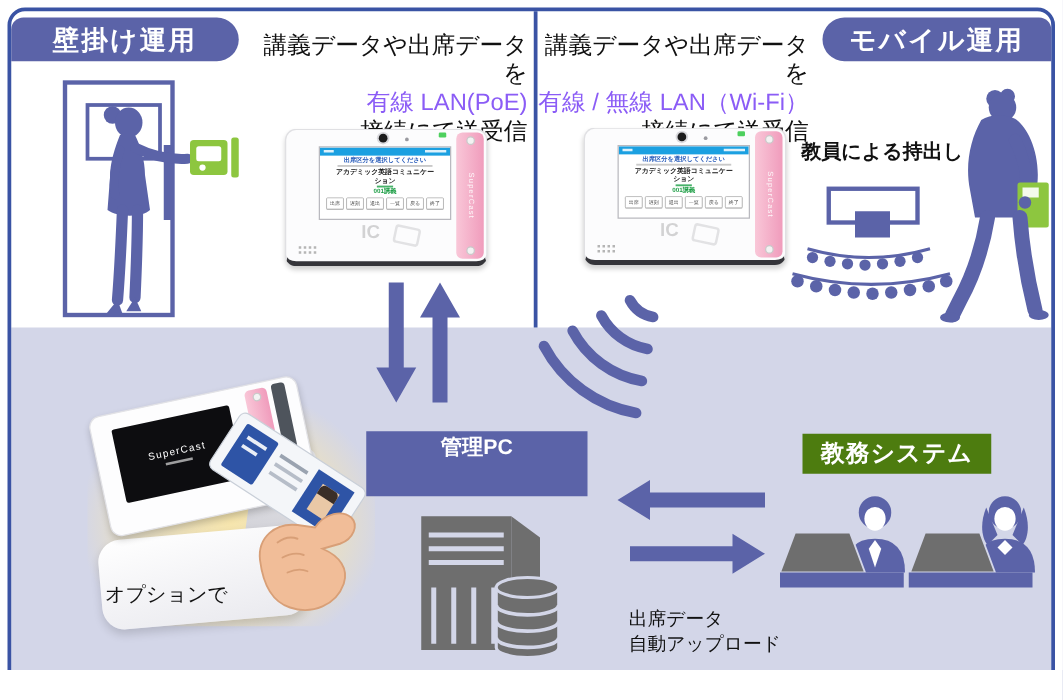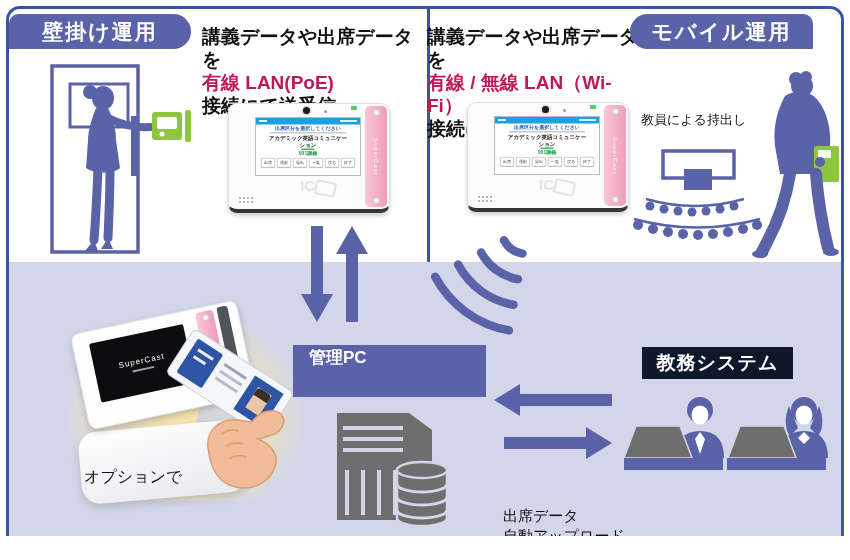--- a/index.html
+++ b/index.html
@@ -6,25 +6,25 @@
   body{font-family:"Liberation Sans","DejaVu Sans",sans-serif;}
   #stage{position:relative;width:850px;height:536px;background:#fff;overflow:hidden;}
 
   
   .lavender{position:absolute;left:9px;top:262px;width:832px;height:289px;background:#d3d6e8;border-radius:0 0 10px 10px;z-index:0;}
   .divider{position:absolute;left:427px;top:9px;width:3px;height:253px;background:#3a53a4;z-index:2;}
   .frame{position:absolute;left:6px;top:6px;width:838px;height:548px;border:3px solid #3a53a4;border-radius:14px;box-sizing:border-box;z-index:7;pointer-events:none;}
 
   .pill{position:absolute;top:14px;height:35px;background:#5b63a8;color:#fff;font-size:21px;font-weight:bold;letter-spacing:2px;display:flex;align-items:center;justify-content:center;z-index:8;}
   .pill-wall{left:9px;width:182px;border-radius:10px 18px 18px 0;}
-  .pill-mobile{left:630px;width:183px;border-radius:18px 10px 0 18px;justify-content:center;}
-
-  
-  .headline{position:absolute;top:25px;width:220px;text-align:left;font-weight:bold;font-size:19px;line-height:23px;color:#111;z-index:3;}
-  .headline .red{color:#be185d;}
+  .pill-mobile{left:658px;width:183px;border-radius:18px 10px 0 18px;justify-content:center;}
+
+  
+  .headline{position:absolute;top:25px;width:220px;text-align:right;font-weight:normal;font-size:19px;line-height:23px;color:#111;z-index:3;}
+  .headline .red{color:#8b5cf6;}
   .hl-wired{left:202px;}
   .hl-wireless{left:427px;}
 
   
   .tablet{position:absolute;width:162px;height:110px;z-index:3;}
   .tab-body{position:absolute;inset:0;background:#fcfcfd;border:1px solid #e0e0e3;border-bottom:4px solid #35353a;border-radius:9px;box-shadow:0 3px 4px rgba(0,0,0,.18);}
   .tab-cam{position:absolute;left:74px;top:3px;width:7px;height:7px;background:#1c1c1c;border-radius:50%;box-shadow:0 0 0 1.5px #d9d9dd;}
   .tab-mic{position:absolute;left:95px;top:6px;width:3px;height:3px;background:#9a9aa0;border-radius:50%;}
   .tab-led{position:absolute;right:32px;top:2px;width:6px;height:4px;background:#4ed05e;border-radius:1px;}
   .tab-screen{position:absolute;left:26px;top:13px;width:104px;height:57px;border:1px solid #b9b9bf;background:#fff;overflow:hidden;}
@@ -32,39 +32,39 @@
   .scr-bar{position:relative;height:13px;background:#1ba0e1;}
   .scr-bar::before{content:"";position:absolute;left:6px;top:4px;width:16px;height:4px;background:#fff;opacity:.85;}
   .scr-bar::after{content:"";position:absolute;right:6px;top:4px;width:34px;height:4px;background:#fff;opacity:.85;}
   .scr-prompt{margin-top:2px;font-size:10px;font-weight:bold;color:#2257b8;text-align:center;line-height:11px;}
   .scr-sub{margin:2px auto 0;width:152px;height:3px;background:#c9c9c9;}
   .scr-course{margin-top:2px;font-size:11px;font-weight:bold;color:#111;line-height:12px;text-align:center;}
   .scr-minigreen{margin:2px auto 0;width:26px;height:3px;background:#47b269;}
   .scr-lect{margin-top:1px;font-size:10px;font-weight:bold;color:#1e9e46;text-align:center;line-height:11px;}
   .scr-btns{display:flex;justify-content:center;gap:4px;margin-top:4px;}
   .scr-btn{width:26px;height:17px;border:1px solid #9a9a9a;border-radius:2px;background:#fff;box-shadow:0 1px 0 #ccc;font-size:8px;color:#444;display:flex;align-items:center;justify-content:center;}
-  .tab-ic{position:absolute;left:71px;top:73px;font-size:15px;font-weight:bold;color:#4d7c0f;opacity:.16;}
+  .tab-ic{position:absolute;left:60px;top:73px;font-size:15px;font-weight:bold;color:#000000;opacity:.16;}
   .tab-ghost{position:absolute;left:86px;top:77px;width:17px;height:11px;border:2px solid #4a4a50;opacity:.14;border-radius:3px;transform:rotate(12deg);}
   .tab-spk{position:absolute;left:10px;top:93px;width:2px;height:2px;background:#b5b5b5;box-shadow:4px 0 #b5b5b5,8px 0 #b5b5b5,12px 0 #b5b5b5,0 4px #b5b5b5,4px 4px #b5b5b5,8px 4px #b5b5b5,12px 4px #b5b5b5;}
   .tab-strip{position:absolute;right:2px;top:2px;bottom:2px;width:22px;background:linear-gradient(90deg,#f9c7d8,#f09cbc);border-radius:5px;display:flex;flex-direction:column;align-items:center;justify-content:space-between;padding:3px 0;box-sizing:border-box;}
   .screw{width:7px;height:7px;border-radius:50%;background:#f3f3f3;border:1px solid #c9c9c9;box-sizing:border-box;}
   .strip-brand{writing-mode:vertical-rl;font-size:6px;color:#fff;opacity:.9;letter-spacing:1px;}
   .tablet-wall{left:228px;top:103px;}
   .tablet-mobile{left:467px;top:102px;}
 
   
   .overlay{position:absolute;left:0;top:0;z-index:2;pointer-events:none;}
   .f-acc{fill:#5b63a8;} .s-acc{stroke:#5b63a8;} .f-gray{fill:#6e6e6e;}
   .f-green{fill:#8dc63f;} .f-white{fill:#fff;} .s-lav{stroke:#d3d6e8;} .nofill{fill:none;}
 
   
-  .carry-note{position:absolute;left:641px;top:111px;font-size:13px;color:#111;z-index:3;}
-  .server-box{position:absolute;left:293px;top:345px;width:177px;height:52px;background:#5b63a8;color:#fff;font-weight:bold;font-size:17px;line-height:25px;text-align:center;display:flex;flex-direction:row;justify-content:flex-start;z-index:3;padding-left:16px;}
-  .academic-box{position:absolute;left:642px;top:347px;width:151px;height:32px;background:#0f172a;color:#fff;font-weight:bold;font-size:19px;display:flex;align-items:center;justify-content:center;letter-spacing:1px;z-index:3;}
-  .upload-note{position:absolute;left:503px;top:486px;font-size:15px;line-height:20px;color:#111;z-index:3;margin-top:20px;}
+  .carry-note{position:absolute;left:641px;top:111px;font-size:16px;color:#111;z-index:3;font-weight:bold;}
+  .server-box{position:absolute;left:293px;top:345px;width:177px;height:52px;background:#5b63a8;color:#fff;font-weight:bold;font-size:17px;line-height:25px;text-align:center;display:flex;flex-direction:column;justify-content:flex-start;z-index:3;}
+  .academic-box{position:absolute;left:642px;top:347px;width:151px;height:32px;background:#4d7c0f;color:#fff;font-weight:bold;font-size:19px;display:flex;align-items:center;justify-content:center;letter-spacing:1px;z-index:3;}
+  .upload-note{position:absolute;left:503px;top:486px;font-size:15px;line-height:20px;color:#111;z-index:3;}
   .stand-note{position:absolute;left:84px;top:466px;font-size:16px;line-height:21px;color:#111;z-index:5;}
 
   
   .stand{position:absolute;left:70px;top:308px;width:230px;height:200px;z-index:3;}
   .glow{position:absolute;left:0;top:8px;width:230px;height:185px;background:radial-gradient(ellipse at 50% 55%,rgba(248,230,170,.95),rgba(248,230,170,.45) 55%,rgba(248,230,170,0) 75%);}
   .stand-col{position:absolute;left:128px;top:48px;width:48px;height:115px;background:linear-gradient(#e8e8ec,#c6c6cd);transform:rotate(8deg);border-radius:8px;}
   .stand-base{position:absolute;left:10px;top:118px;width:165px;height:72px;background:linear-gradient(170deg,#ffffff,#e9e9ee);border-radius:18px;transform:rotate(-5deg);box-shadow:0 4px 8px rgba(0,0,0,.15);}
   .st-tab{position:absolute;left:8px;top:8px;width:168px;height:96px;transform:rotate(-12deg);background:#fdfdfe;border:1px solid #e2e2e6;border-radius:9px;box-shadow:0 3px 6px rgba(0,0,0,.2);}
   .st-screen{position:absolute;left:16px;top:12px;width:96px;height:60px;background:#0d0d10;border-radius:2px;display:flex;flex-direction:column;align-items:center;justify-content:center;gap:3px;}
   .st-brand{color:#fff;font-size:8px;letter-spacing:1px;}

